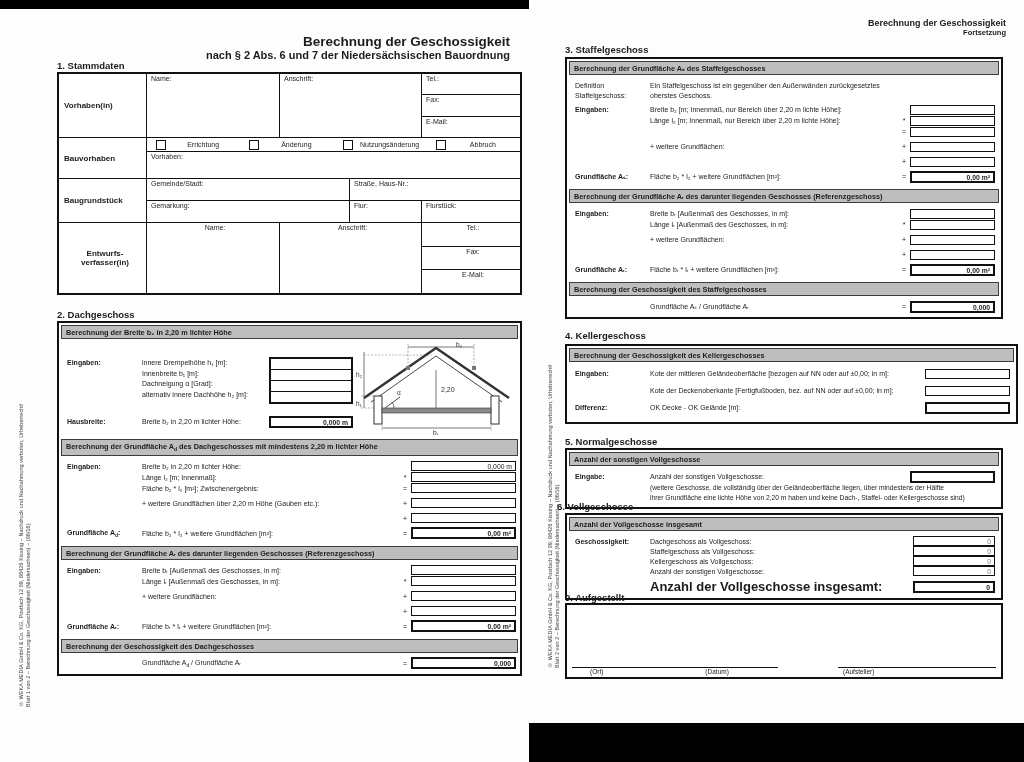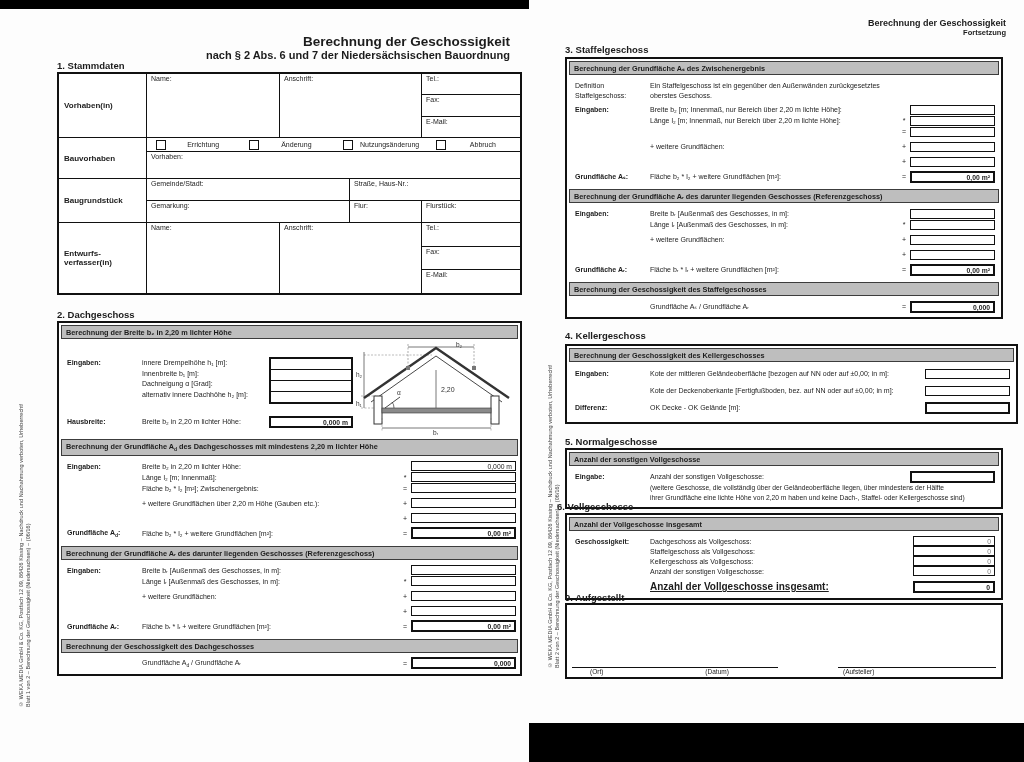--- a/index.html
+++ b/index.html
@@ -127,21 +127,21 @@
           <div class="cell" style="flex:1; border-right:none;"><span class="txt">Straße, Haus-Nr.:</span></div>
         </div>
         <div style="display:flex; flex:1;">
           <div class="cell" style="flex:0 0 203px;"><span class="txt">Gemarkung:</span></div>
           <div class="cell" style="flex:0 0 72px;"><span class="txt">Flur:</span></div>
           <div class="cell" style="flex:1; border-right:none;"><span class="txt">Flurstück:</span></div>
         </div>
       </div>
     </div>
 
-    <div class="st-row" style="height:70px;">
+    <div class="st-row" style="height:70px;text-align:center;">
       <div class="st-lab">
         <span>Entwurfs-</span>
         <span>verfasser(in)</span>
       </div>
       <div class="cell" style="flex:0 0 133px;"><span class="txt">Name:</span></div>
       <div class="cell" style="flex:0 0 142px;"><span class="txt">Anschrift:</span></div>
       <div class="stack-col" style="flex:1;">
         <div class="subcell"><span>Tel.:</span></div>
         <div class="subcell"><span>Fax:</span></div>
         <div class="subcell"><span>E-Mail:</span></div>
@@ -304,21 +304,21 @@
   </div>
 
   <div class="abs" style="top:18px; right:18px; text-align:right;">
     <div style="font-weight:bold; font-size:9px;">Berechnung der Geschossigkeit</div>
     <div style="font-weight:bold; font-size:7.5px;">Fortsetzung</div>
   </div>
 
   <div class="abs sec-h" style="left:36px; top:44px;">3. Staffelgeschoss</div>
 
   <div class="abs box" style="left:36px; top:57px; width:438px;">
-    <div class="bar">Berechnung der Grundfläche Aₛ des Zwischenergebnis</div>
+    <div class="bar">Berechnung der Grundfläche Aₛ des Staffelgeschosses</div>
 
     <div class="rows">
       <div class="crow" style="height:10px;">
         <span class="lab" style="font-weight:normal; font-size:7px;">Definition</span>
         <span class="desc">Ein Staffelgeschoss ist ein gegenüber den Außenwänden zurückgesetztes</span>
       </div>
       <div class="crow" style="height:10px;">
         <span class="lab" style="font-weight:normal; font-size:7px;">Staffelgeschoss:</span>
         <span class="desc">oberstes Geschoss.</span>
       </div>
@@ -471,21 +471,21 @@
         <span class="desc">Kellergeschoss als Vollgeschoss:</span>
         <span class="fld fldV">0</span>
       </div>
       <div class="crow" style="height:10px;">
         <span class="lab"></span>
         <span class="desc">Anzahl der sonstigen Vollgeschosse:</span>
         <span class="fld fldV">0</span>
       </div>
       <div class="crow mt" style="height:13px;">
         <span class="lab"></span>
-        <span class="desc" style="font-weight:bold; font-size:10px;text-decoration:underline;">Anzahl der Vollgeschosse insgesamt:</span>
+        <span class="desc" style="font-weight:bold; font-size:13px;">Anzahl der Vollgeschosse insgesamt:</span>
         <span class="fld hv" style="width:82px; margin-right:4px; color:#1c1c1c;">0</span>
       </div>
     </div>
   </div>
 
   <div class="abs sec-h" style="left:36px; top:592px;">9. Aufgestellt</div>
 
   <div class="abs box" style="left:36px; top:603px; width:438px; height:76px;">
     <div style="display:flex; flex-direction:column; height:100%; box-sizing:border-box; padding:0 5px 2px 5px;">
       <div style="flex:1;"></div>

